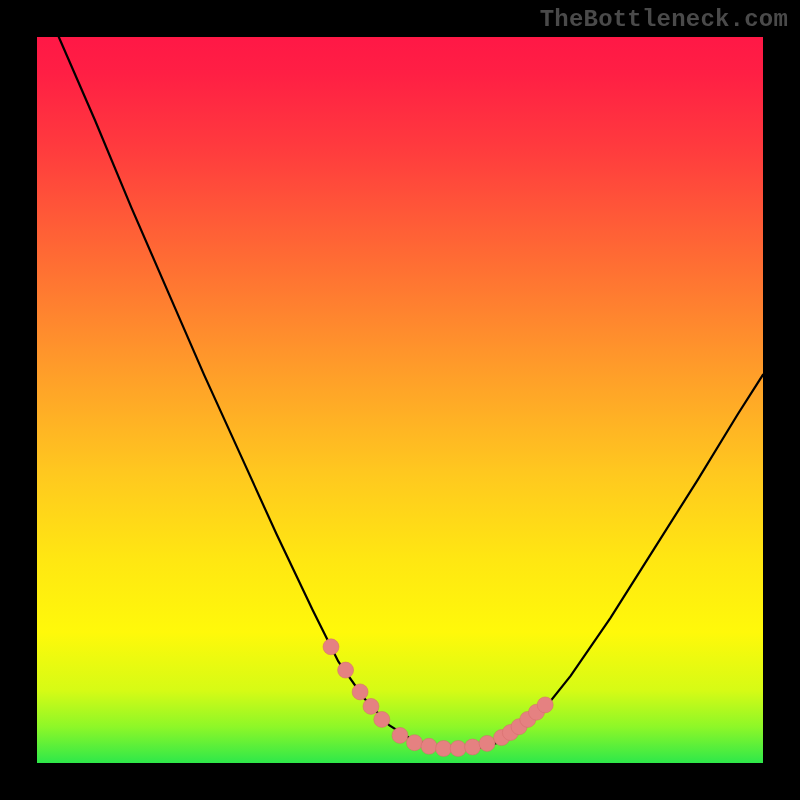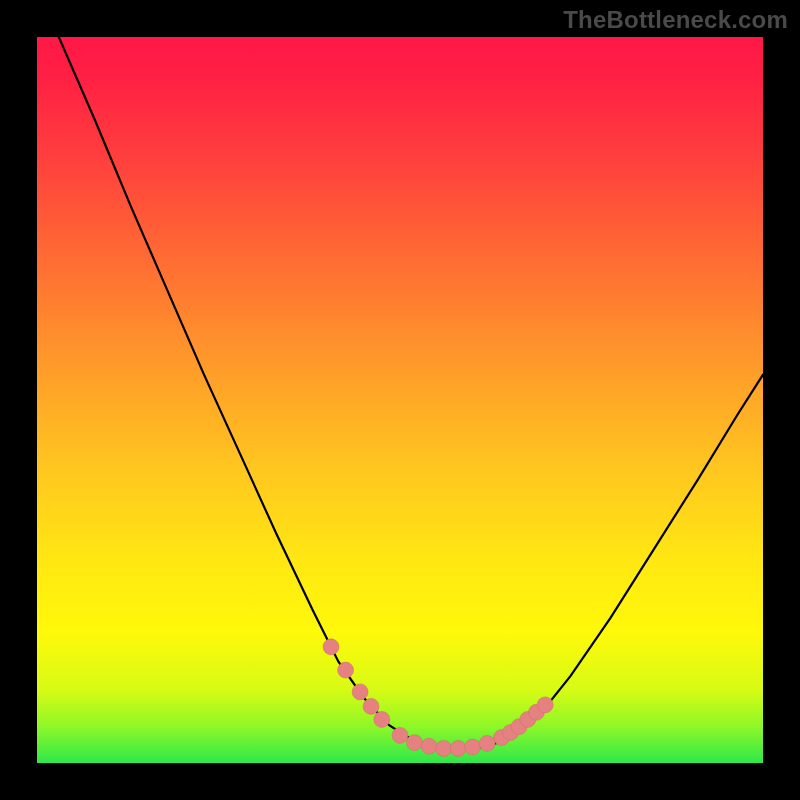--- a/index.html
+++ b/index.html
@@ -8,21 +8,21 @@
     position: relative;
     width: 800px;
     height: 800px;
     background: #000;
   }
   .watermark {
     position: absolute;
     top: 6px;
     right: 12px;
     color: #4a4a4a;
-    font-family: Liberation Sans, sans-serif;
+    font-family: Liberation Mono, monospace;
     font-size: 24px;
     font-weight: bold;
     z-index: 3;
     letter-spacing: 0.2px;
   }
   .plot-area {
     position: absolute;
     top: 37px;
     left: 37px;
     width: 726px;

